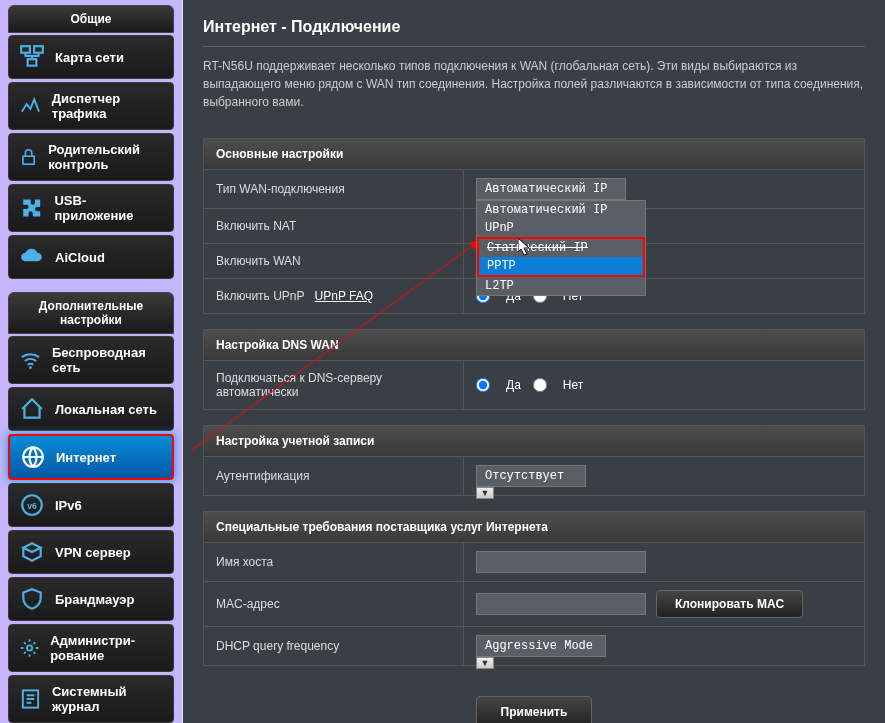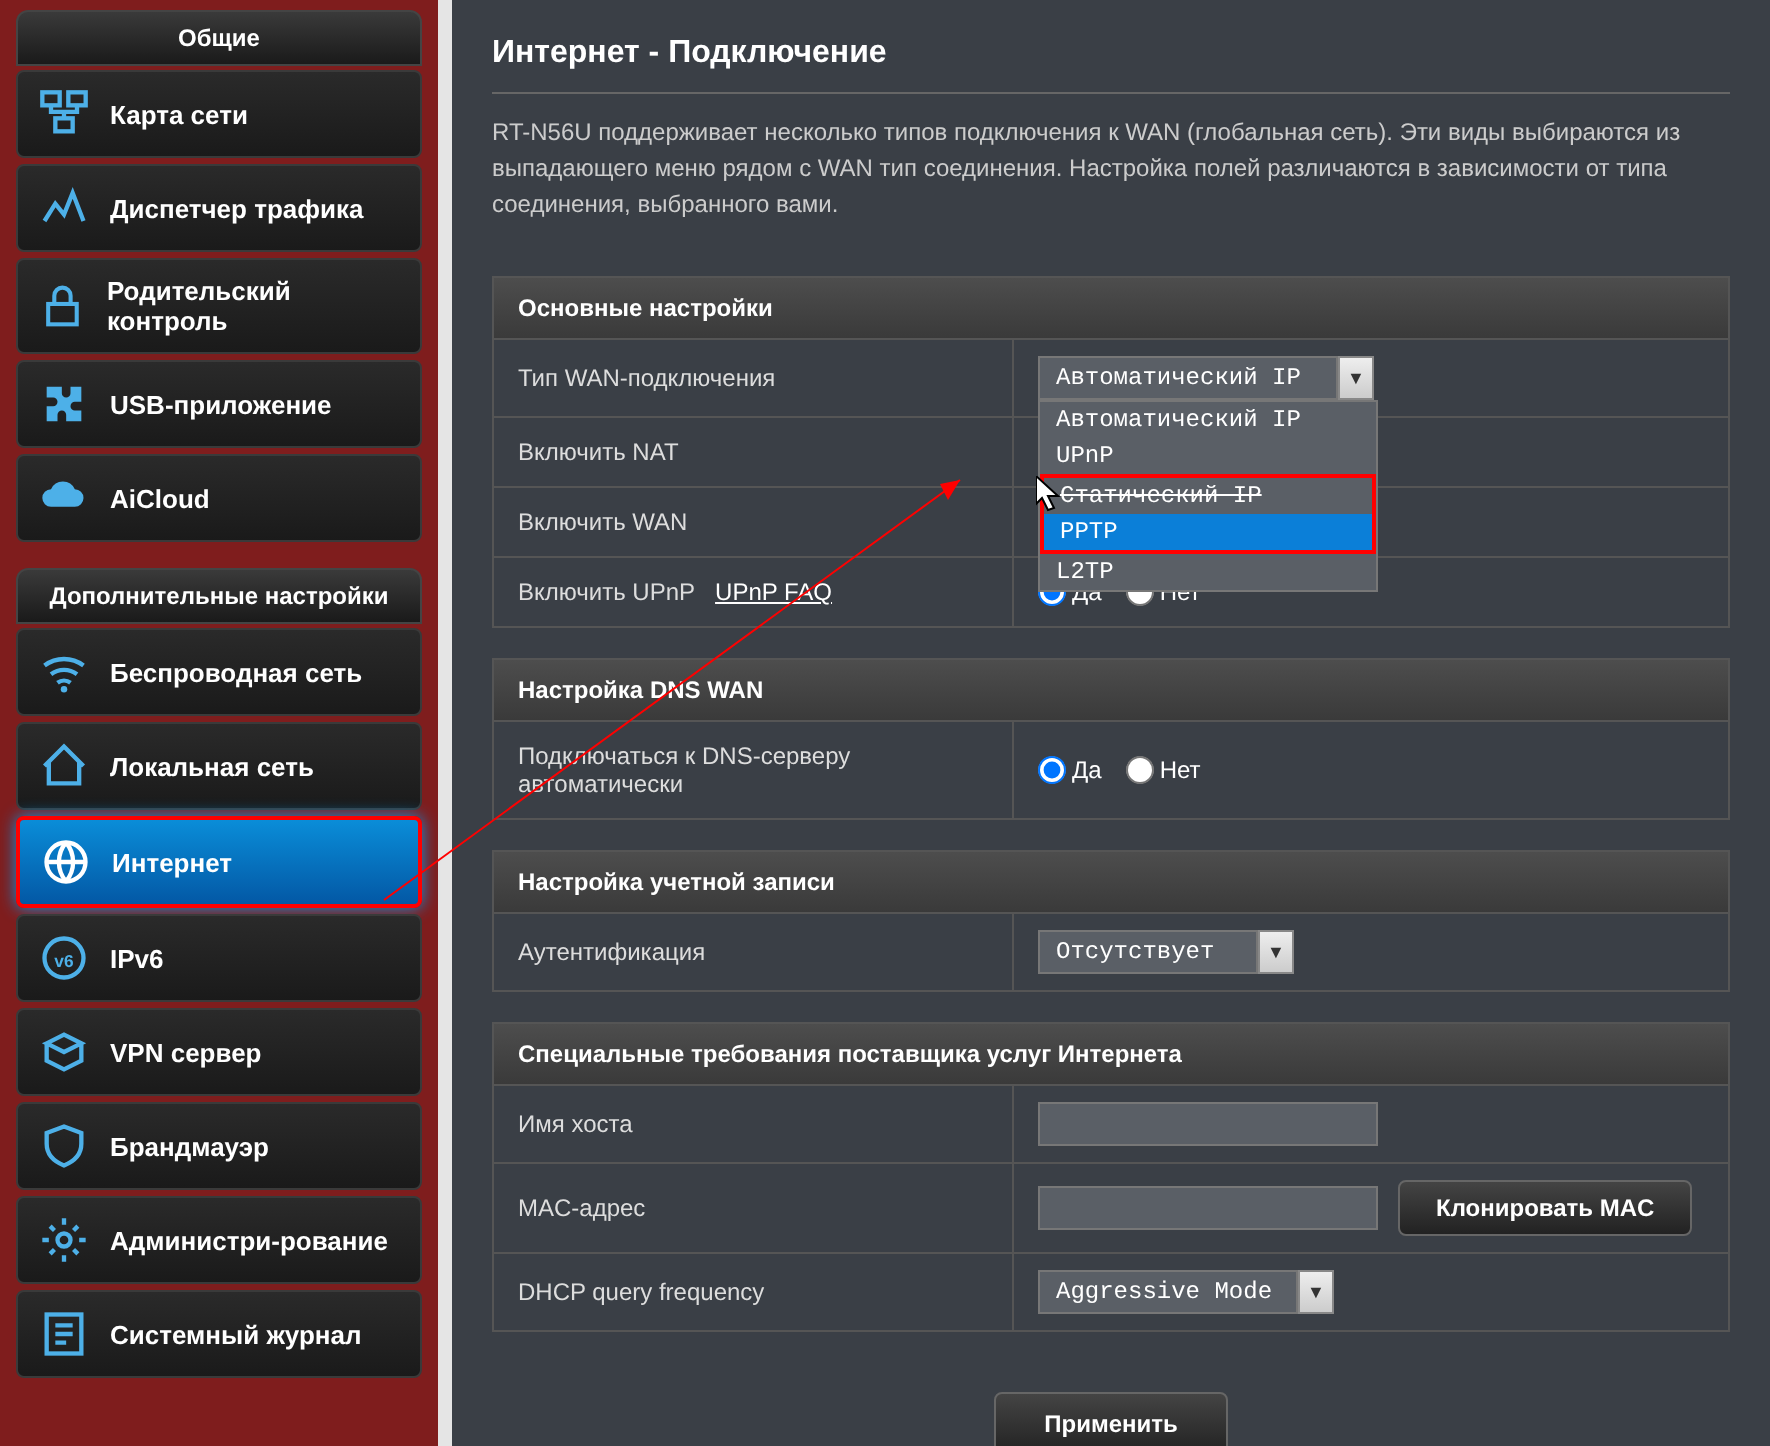--- a/index.html
+++ b/index.html
@@ -7,24 +7,24 @@
       font-family: Arial, sans-serif;
       background: #1a1a1a;
       color: #fff;
       font-size: 12px;
       width: 885px;
       height: 723px;
       overflow: hidden;
     }
     .container { display: flex; height: 100%; }
     .sidebar {
-      width: 226px;
-      background: #7f1d1d;
+      width: 183px;
+      background: #c4b5fd;
       padding: 5px 8px;
-      border-right: 7px solid #e5e5e5;
+      border-right: 1px solid #e5e5e5;
     }
     .sidebar-header {
       text-align: center;
       color: #fff;
       font-weight: bold;
       padding: 6px;
       background: linear-gradient(to bottom, #3a3a3a, #1a1a1a);
       border-radius: 6px 6px 0 0;
       border: 1px solid #444;
       margin-bottom: 2px;
@@ -125,20 +125,21 @@
       padding: 4px 6px;
       font-family: 'Courier New', monospace;
       font-size: 12px;
       height: 22px;
     }
     .select-box {
       position: relative;
       display: inline-flex;
       align-items: stretch;
       height: 22px;
+      flex-direction: column;
     }
     .select-display {
       background: #5a5f66;
       border: 1px solid #777;
       color: #fff;
       padding: 3px 8px;
       font-family: 'Courier New', monospace;
       font-size: 12px;
       min-width: 150px;
       display: flex;
@@ -170,21 +171,21 @@
       font-size: 12px;
       cursor: pointer;
     }
     .dropdown-item.selected {
       background: #0b7fd8;
     }
     .dropdown-highlight {
       border: 2px solid #ff0000;
     }
     .radio-group { display: flex; gap: 12px; align-items: center; }
-    .radio-item { display: flex; align-items: center; gap: 3px; justify-content: flex-end; }
+    .radio-item { display: flex; align-items: center; gap: 16px; justify-content: flex-end; }
     input[type="radio"] { width: 14px; height: 14px; }
     .link { color: #fff; text-decoration: underline; cursor: pointer; }
     .btn {
       background: linear-gradient(to bottom, #444, #222);
       border: 1px solid #666;
       color: #fff;
       padding: 6px 18px;
       border-radius: 4px;
       cursor: pointer;
       font-weight: bold;

